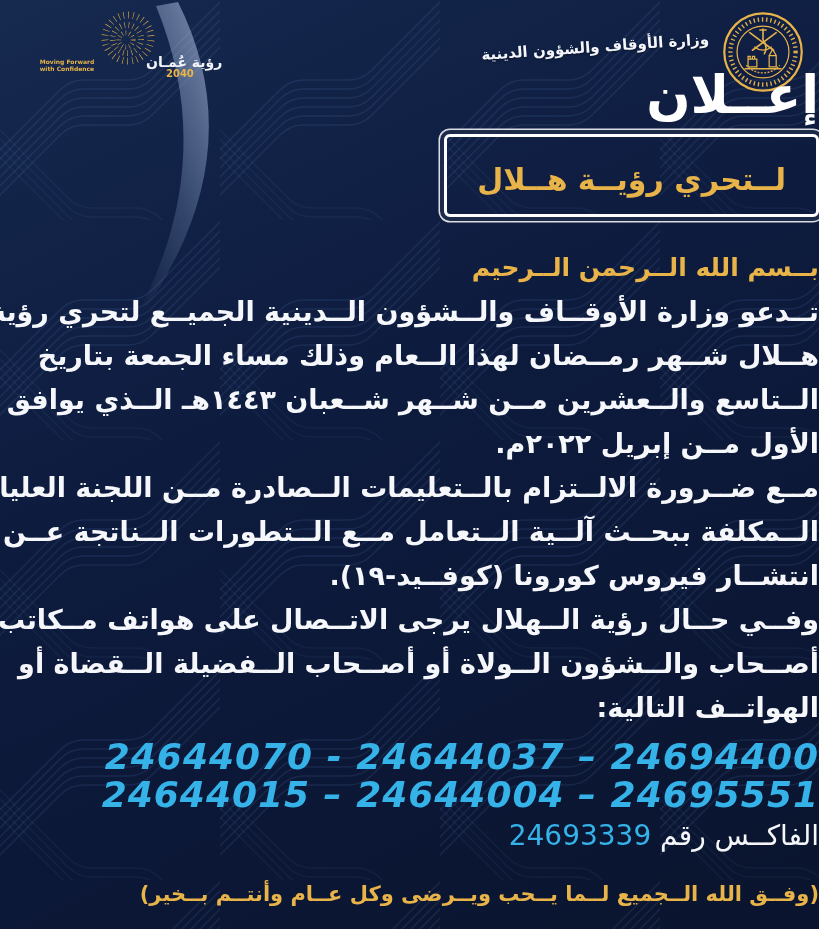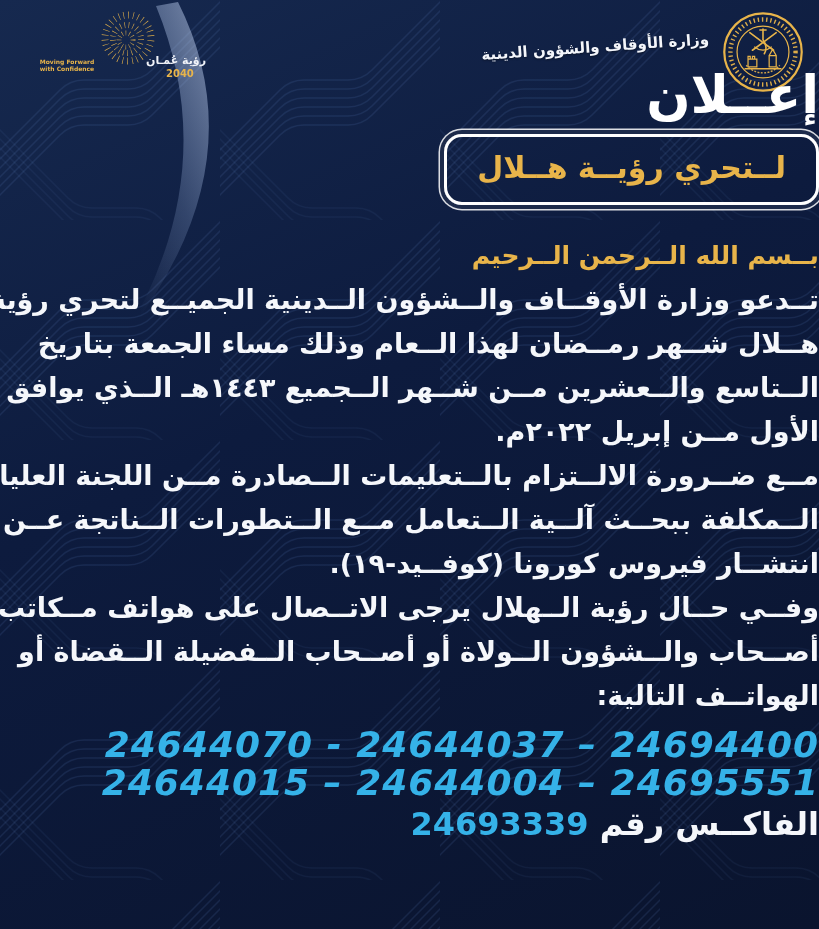--- a/index.html
+++ b/index.html
@@ -11,47 +11,47 @@
     position:relative; width:819px; height:929px; overflow:hidden;
     background:linear-gradient(155deg,#16294f 0%, var(--background) 42%, #0a142e 100%);
     font-family:"DejaVu Sans", sans-serif;
   }
   .bg-pattern,.crescent{position:absolute; pointer-events:none;}
   .bg-pattern{left:0;top:0;}
   .crescent{left:28px; top:-4px;}
   
   .vision-logo{position:absolute; left:38px; top:8px; width:170px; height:95px; color:var(--gold);}
   .vision-swirl{position:absolute; left:52px; top:2px;}
-  .vision-word{position:absolute; left:108px; top:46px; color:#f2f4fa; font-size:11px; font-weight:bold; white-space:nowrap;}
+  .vision-word{position:absolute; left:108px; top:46px; color:#f2f4fa; font-size:14px; font-weight:bold; white-space:nowrap;}
   .vision-year{position:absolute; left:128px; top:60px; color:var(--gold); font-size:10px; font-weight:bold;}
   .vision-tagline{position:absolute; left:0px; top:50px; width:58px; color:var(--gold); font-size:6px; line-height:7px; font-weight:bold; text-align:center;}
   .ministry{position:absolute; right:12px; top:8px; display:flex; align-items:flex-start;}
   .ministry-name{
     margin-top:30px; margin-right:10px; color:#f4f6fb; font-size:15px; font-weight:bold;
     white-space:nowrap; transform:rotate(-4deg); letter-spacing:-0.5px;
     text-shadow:0 1px 2px rgba(0,0,0,.4);
   }
   
   main{position:relative; z-index:2; text-align:right;}
   .title{
     margin:0; padding-top:64px; color:var(--white); font-size:52px; line-height:62px;
     font-weight:bold; direction:rtl;
   }
   .subtitle-box{
-    display:inline-block; margin-top:8px; padding:8px 30px 12px;
-    border:3px solid var(--white); border-radius:18px;
+    display:inline-block; margin-top:8px; padding:20px 30px 12px;
+    border:3px solid var(--white); border-radius:6px;
     box-shadow:0 0 0 4px rgba(13,27,62,.92), 0 0 0 5.5px rgba(255,255,255,.85);
     color:var(--gold); font-size:30px; line-height:45px; font-weight:bold; direction:rtl;
   }
   .basmala{margin-top:36px; color:var(--gold); font-size:25px; font-weight:bold; direction:rtl;}
   .body-text{margin-top:8px; direction:rtl;}
   .body-line{color:#f5f7fb; font-size:27px; line-height:44px; font-weight:bold; white-space:nowrap;}
   .phones{margin-top:8px;}
   .phone-line{direction:ltr; color:var(--cyan); font-size:36px; line-height:38px; font-weight:bold; letter-spacing:1px;font-style:italic;}
-  .fax-line{margin-top:2px; direction:rtl; font-size:32px; line-height:40px; font-weight:bold; color:#f5f7fb;}
+  .fax-line{margin-top:2px; direction:rtl; font-size:28px; line-height:40px; font-weight:normal; color:#f5f7fb;}
   .fax-number{color:var(--cyan); letter-spacing:1px;}
   .closing{margin-top:26px; color:var(--gold); font-size:21px; font-weight:bold; direction:rtl;}
 </style>
 </head>
 <body>
 
 <div class="poster">
 
   <svg class="bg-pattern" width="819" height="929" aria-hidden="true">
     <defs>
@@ -125,33 +125,34 @@
 
     <div class="subtitle-box">
       <div>لــتحري رؤيــة هــلال</div>
     </div>
 
     <div class="basmala">بــسم الله الــرحمن الــرحيم</div>
 
     <div class="body-text">
       <div class="body-line">تــدعو وزارة الأوقــاف والــشؤون الــدينية الجميــع لتحري رؤية</div>
       <div class="body-line">هــلال شــهر رمــضان لهذا الــعام وذلك مساء الجمعة بتاريخ</div>
-      <div class="body-line">الــتاسع والــعشرين مــن شــهر الــجميع ١٤٤٣هـ الــذي يوافق</div>
+      <div class="body-line">الــتاسع والــعشرين مــن شــهر شــعبان ١٤٤٣هـ الــذي يوافق</div>
       <div class="body-line">الأول مــن إبريل ٢٠٢٢م.</div>
       <div class="body-line">مــع ضــرورة الالــتزام بالــتعليمات الــصادرة مــن اللجنة العليا</div>
       <div class="body-line">الــمكلفة ببحــث آلــية الــتعامل مــع الــتطورات الــناتجة عــن</div>
       <div class="body-line">انتشــار فيروس كورونا (كوفــيد-١٩).</div>
       <div class="body-line">وفــي حــال رؤية الــهلال يرجى الاتــصال على هواتف مــكاتب</div>
       <div class="body-line">أصــحاب والــشؤون الــولاة أو أصــحاب الــفضيلة الــقضاة أو</div>
       <div class="body-line">الهواتــف التالية:</div>
     </div>
 
     <div class="phones">
       <div class="phone-line">24644070 - 24644037 – 24694400</div>
       <div class="phone-line">24644015 – 24644004 – 24695551</div>
       <div class="fax-line">
         <span>الفاكــس رقم</span>
         <span class="fax-number" dir="ltr">24693339</span>
       </div>
     </div>
 
+    <div class="closing">(وفــق الله الــجميع لــما يــحب ويــرضى وكل عــام وأنتــم بــخير)</div>
   </main>
 </div>
 
 </body></html>

